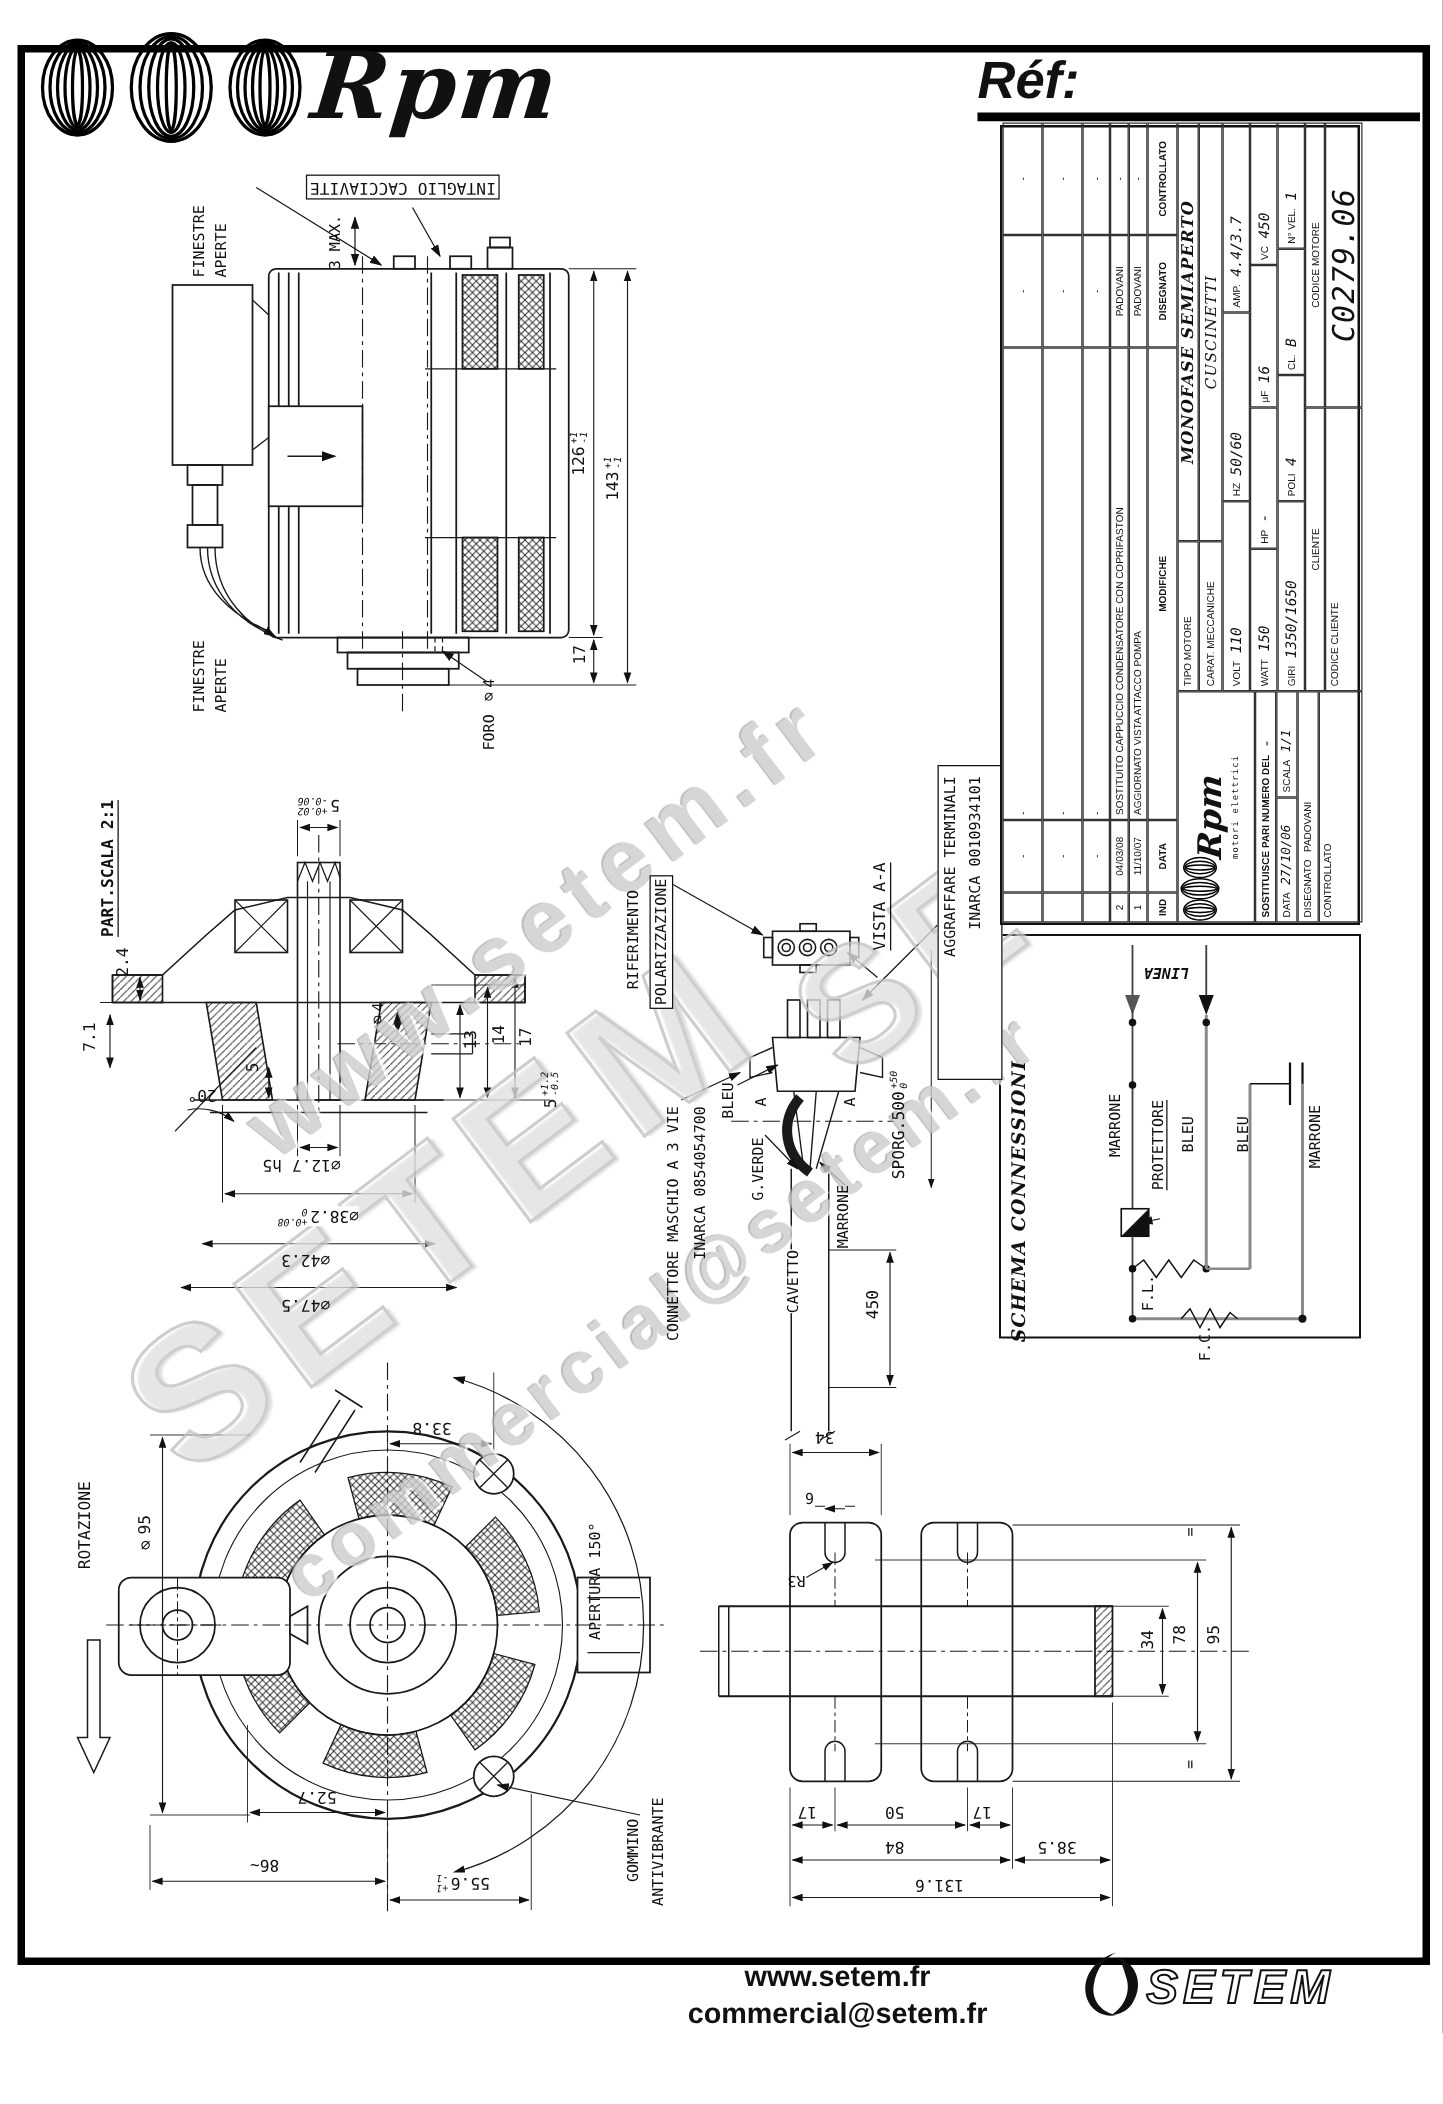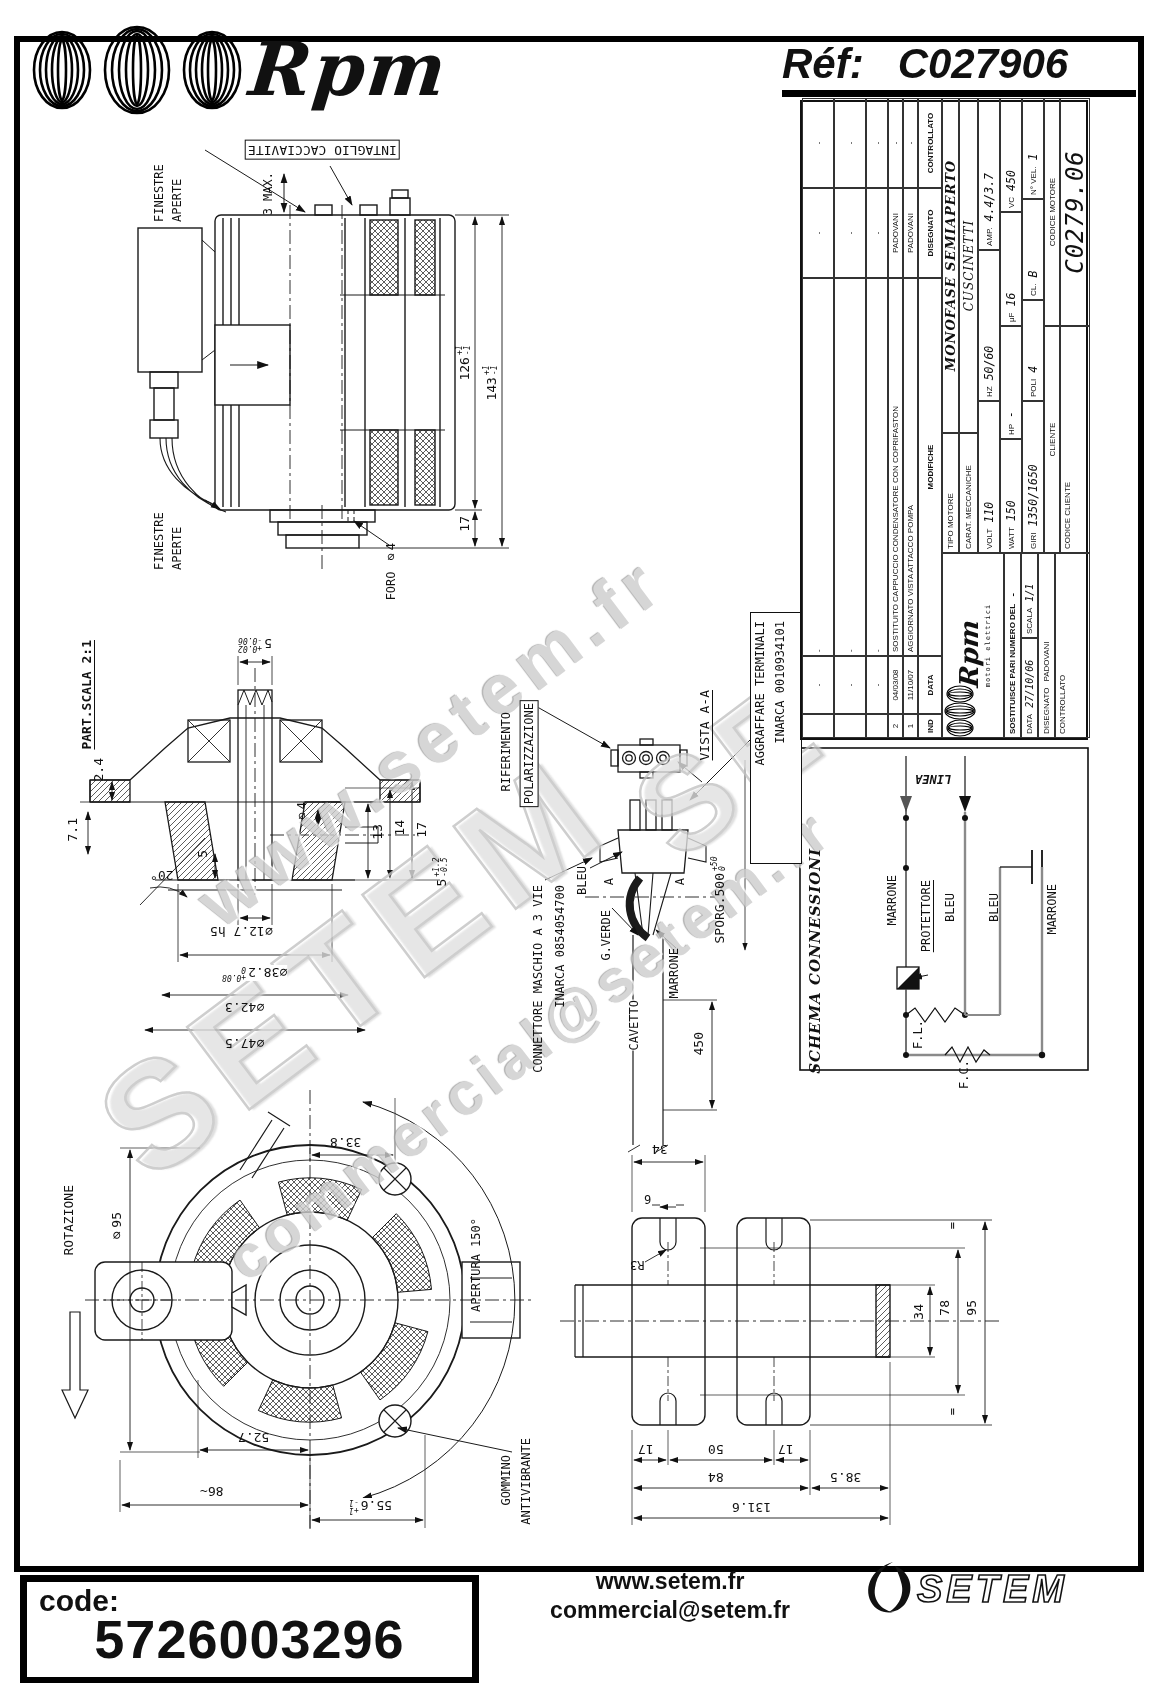--- a/index.html
+++ b/index.html
@@ -316,21 +316,20 @@
     </g>
   </svg>
 
   <div class="frame"></div>
 
   <div class="brand" style="left:250px;top:26px;">
     <span class="brand-name">Rpm</span>
   </div>
   <div class="ref">
     <span>Réf:</span>
-    <span>C027906</span>
   </div>
 
   <div class="wm" style="left:150px;top:700px;font-size:72px;letter-spacing:8px;transform:rotate(-37deg);">www.setem.fr</div>
   <div class="wm wmo" style="left:60px;top:880px;font-size:150px;letter-spacing:14px;transform:rotate(-37deg);">SETEM</div>
   <div class="wm" style="left:160px;top:1010px;font-size:60px;letter-spacing:6px;transform:rotate(-37deg);">commercial@setem.fr</div>
   <div class="wm wmo" style="left:600px;top:600px;font-size:130px;letter-spacing:12px;transform:rotate(-37deg);">SETEM</div>
 
   <div class="lb v sm wrap" style="left:150px;top:130px;height:92px;line-height:1.5;">FINESTRE APERTE</div>
   <div class="lb ud bx" style="left:245px;top:140px;">INTAGLIO CACCIAVITE</div>
   <div class="lb v sm" style="left:262px;top:172px;">3 MAX.</div>
@@ -593,24 +592,20 @@
           <span class="tval">1</span>
       </div>
 
       <div class="tc" style="left:185px;top:242px;width:227px;height:16px;">CLIENTE</div>
       <div class="tc" style="left:412px;top:242px;width:228px;height:16px;">CODICE MOTORE</div>
       <div class="tc tl" style="left:185px;top:258px;width:227px;height:30px;align-items:flex-start;padding-top:2px;">CODICE CLIENTE</div>
       <div class="tc big" style="left:412px;top:258px;width:228px;height:30px;">C0279.06</div>
     </div>
   </div>
 
-  <div class="codebox">
-    <div class="cl">code:</div>
-    <div class="cv">5726003296</div>
-  </div>
   <div class="fsite">www.setem.fr</div>
   <div class="femail">commercial@setem.fr</div>
   <div class="flogo">
     <svg width="280" height="60" viewBox="0 0 280 60">
       <g>
         <path d="M38,4 C18,10 8,28 16,44 C20,52 30,56 38,54 C26,52 18,42 20,30 C22,16 30,8 38,4 Z" fill="#111"></path>
         <path d="M40,8 C56,14 60,32 50,46 C46,51 40,54 34,54 C44,48 50,36 46,24 C44,17 42,12 40,8 Z" fill="#111"></path>
       </g>
       <text x="62" y="44" font-family="Liberation Sans, sans-serif" font-size="38" font-weight="bold" font-style="italic" fill="#ffffff" stroke="#111" stroke-width="1.6" letter-spacing="4">SETEM</text>
     </svg>

